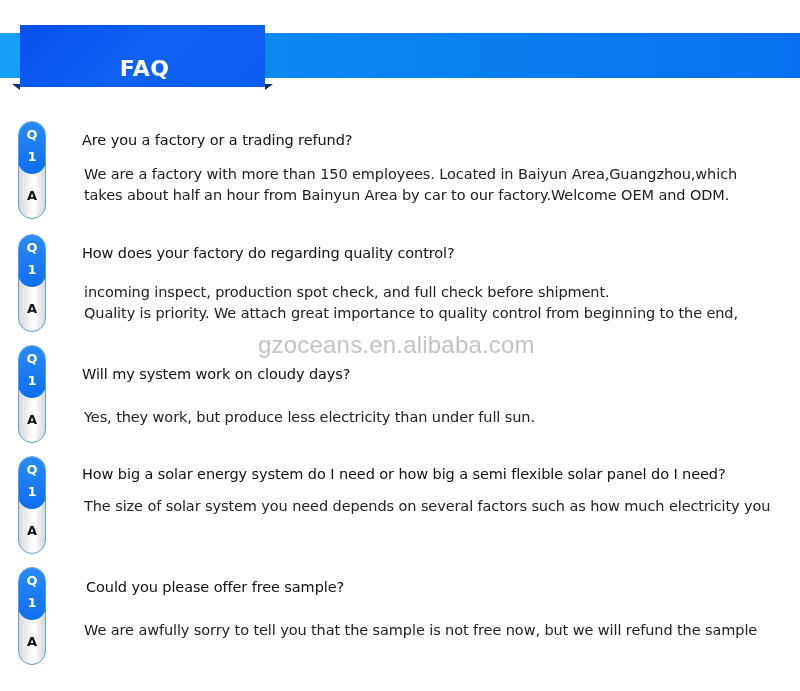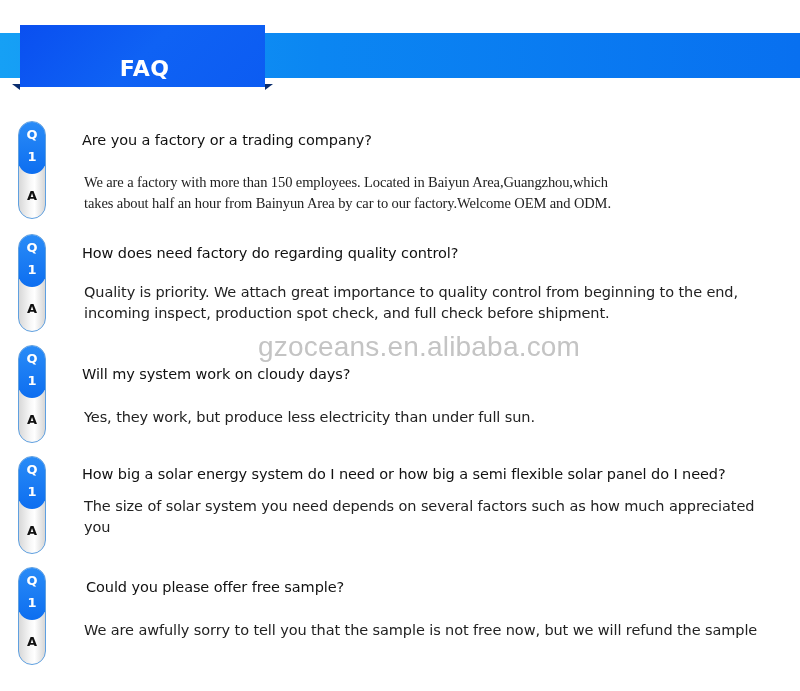--- a/index.html
+++ b/index.html
@@ -56,21 +56,21 @@
       font-size: 22px;
       letter-spacing: 0.5px;
       margin-left: 4px;
       margin-top: 24px;
     }
     .watermark {
       position: absolute;
       left: 258px;
       top: 331px;
       font-family: "Liberation Sans", sans-serif;
-      font-size: 28px;
+      font-size: 24px;
       color: #c4c4c4;
       letter-spacing: 0.2px;
     }
     .faq-item {
       position: absolute;
       left: 0;
       width: 800px;
     }
     .badge {
       position: absolute;
@@ -142,39 +142,39 @@
 </div>
 
 <div class="faq-item" style="top:121px;">
   <div class="badge">
     <div class="badge-top">
       <div class="badge-q">Q</div>
       <div class="badge-n">1</div>
     </div>
     <div class="badge-a">A</div>
   </div>
-  <div class="question" style="top:11px;">Are you a factory or a trading company?</div>
-  <div class="answer" style="top:51px;font-family:Liberation Serif, serif;">
+  <div class="question" style="top:11px;">Are you a factory or a trading refund?</div>
+  <div class="answer" style="top:43px;">
     <div>We are a factory with more than 150 employees. Located in Baiyun Area,Guangzhou,which</div>
     <div>takes about half an hour from Bainyun Area by car to our factory.Welcome OEM and ODM.</div>
   </div>
 </div>
 
 <div class="faq-item" style="top:234px;">
   <div class="badge">
     <div class="badge-top">
       <div class="badge-q">Q</div>
       <div class="badge-n">1</div>
     </div>
     <div class="badge-a">A</div>
   </div>
-  <div class="question" style="top:11px;">How does need factory do regarding quality control?</div>
+  <div class="question" style="top:11px;">How does your factory do regarding quality control?</div>
   <div class="answer" style="top:48px;">
+    <div>incoming inspect, production spot check, and full check before shipment.</div>
     <div>Quality is priority. We attach great importance to quality control from beginning to the end,</div>
-    <div>incoming inspect, production spot check, and full check before shipment.</div>
   </div>
 </div>
 
 <div class="watermark">gzoceans.en.alibaba.com</div>
 
 <div class="faq-item" style="top:345px;">
   <div class="badge">
     <div class="badge-top">
       <div class="badge-q">Q</div>
       <div class="badge-n">1</div>
@@ -190,21 +190,21 @@
 <div class="faq-item" style="top:456px;">
   <div class="badge">
     <div class="badge-top">
       <div class="badge-q">Q</div>
       <div class="badge-n">1</div>
     </div>
     <div class="badge-a">A</div>
   </div>
   <div class="question" style="top:10px;">How big a solar energy system do I need or how big a semi flexible solar panel do I need?</div>
   <div class="answer" style="top:40px;">
-    <div>The size of solar system you need depends on several factors such as how much appreciated you</div>
+    <div>The size of solar system you need depends on several factors such as how much electricity you</div>
   </div>
 </div>
 
 <div class="faq-item" style="top:567px;">
   <div class="badge">
     <div class="badge-top">
       <div class="badge-q">Q</div>
       <div class="badge-n">1</div>
     </div>
     <div class="badge-a">A</div>

